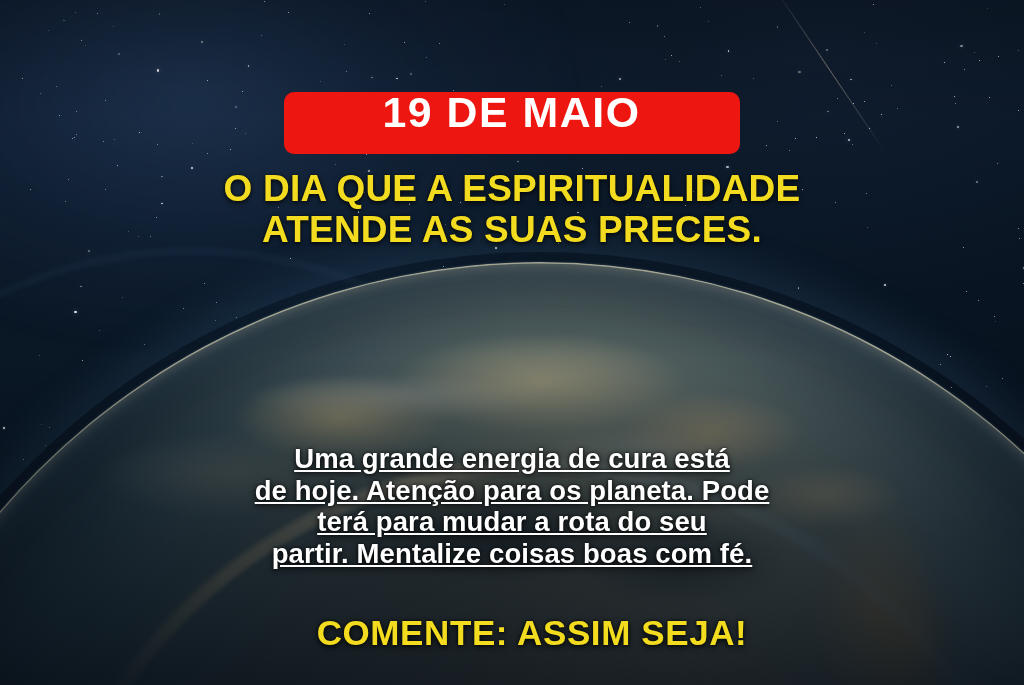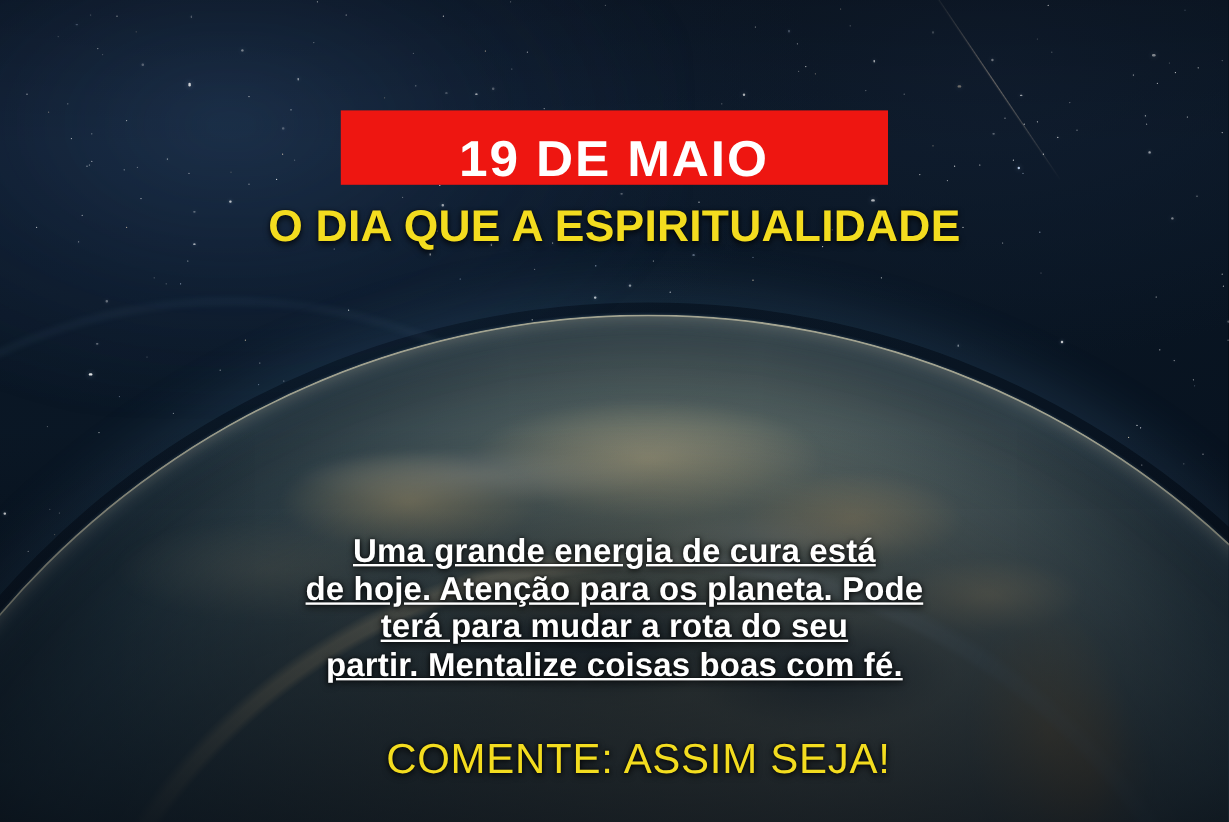--- a/index.html
+++ b/index.html
@@ -162,22 +162,23 @@
 
   .date-banner {
     position: absolute;
     left: 50%;
     transform: translateX(-50%);
     top: 92px;
     width: 456px;
     height: 62px;
     background: #ee1611;
     display: flex;
-    align-items: flex-end;
+    align-items: flex-start;
     justify-content: center;
+    border-radius: 10px;
   }
   .date-banner-text {
     color: #ffffff;
     font-size: 42px;
     font-weight: bold;
     letter-spacing: 1.5px;
     line-height: 1;
     white-space: nowrap;
     transform: scaleX(1.02);
   }
@@ -209,21 +210,21 @@
     padding: 0 28px;
   }
   .body-copy .bc-line { display: block; white-space: nowrap; text-decoration: underline; }
 
   .cta {
     position: absolute;
     left: 0; right: 0;
     top: 614px;
     color: #f3dc1f;
     font-size: 35px;
-    font-weight: normal;
+    font-weight: bold;
     letter-spacing: 0.6px;
     line-height: 1.1;
     text-shadow: 0 2px 6px rgba(0,0,0,0.85), 0 0 3px rgba(0,0,0,0.7);
     white-space: nowrap;
     padding-left: 40px;
   }
 </style>
 </head>
 <body>
 
@@ -459,20 +460,21 @@
   <div class="vignette"></div>
 
   <div class="content">
 
     <div class="date-banner">
       <span class="date-banner-text">19 DE MAIO</span>
     </div>
 
     <div class="headline">
       <span class="hl-line">O DIA QUE A ESPIRITUALIDADE</span>
+      <span class="hl-line">ATENDE AS SUAS PRECES.</span>
     </div>
 
     <div class="body-copy">
       <span class="bc-line">Uma grande energia de cura está</span>
       <span class="bc-line">de hoje. Atenção para os planeta. Pode</span>
       <span class="bc-line">terá para mudar a rota do seu</span>
       <span class="bc-line">partir. Mentalize coisas boas com fé.</span>
     </div>
 
     <div class="cta">COMENTE: ASSIM SEJA!</div>

